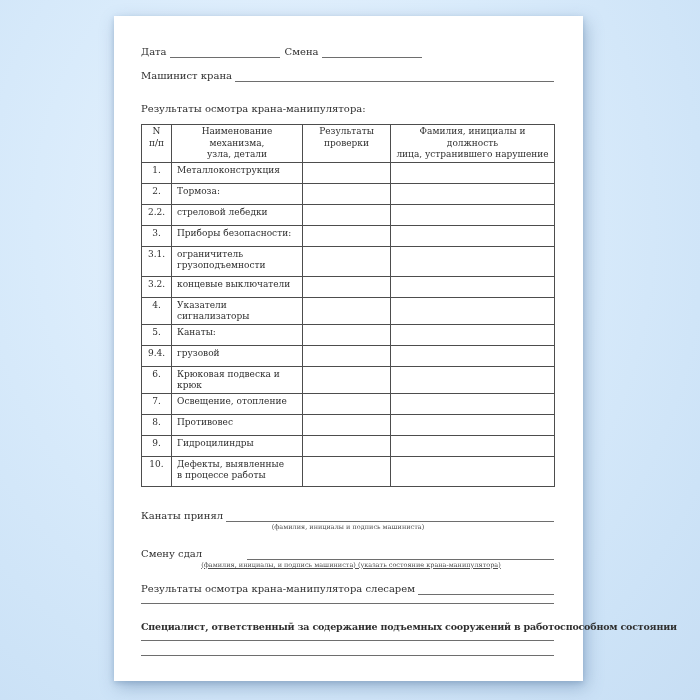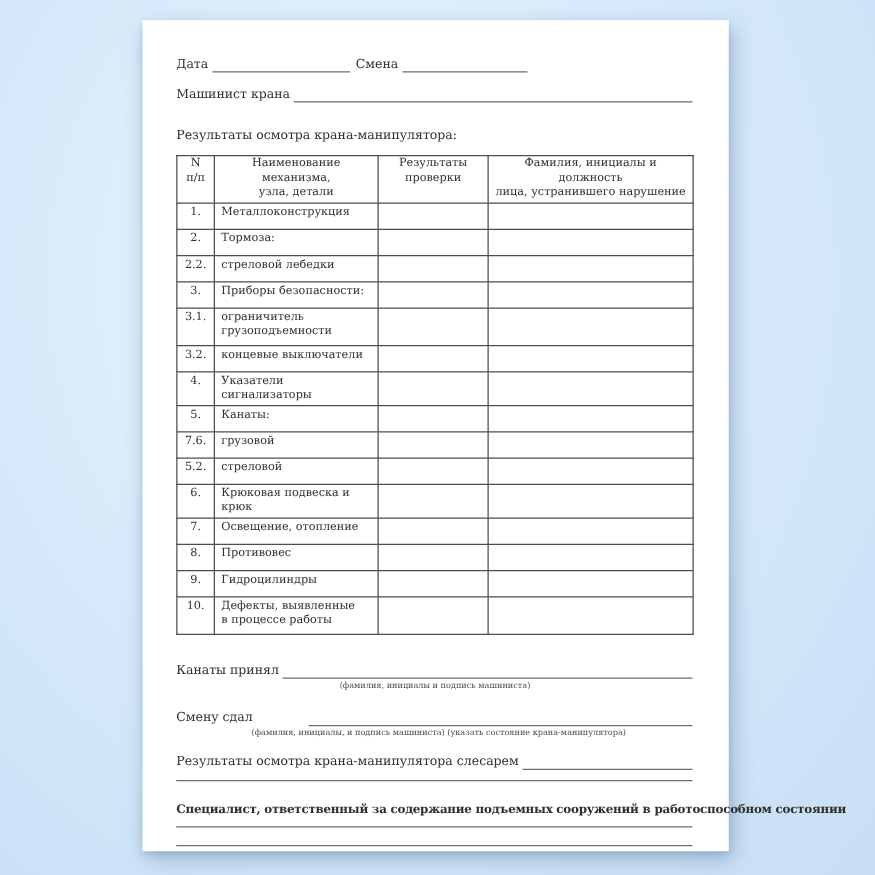--- a/index.html
+++ b/index.html
@@ -29,21 +29,21 @@
   th{text-align:center;white-space:pre-line;padding-top:1px;}
   td.num{text-align:center;}
   td.nm{white-space:pre-line;padding-left:5px;}
   tr.h1 td{height:17px;}
   tr.h2 td{height:26px;}
   .sig{margin-top:22px;}
   .sig2{margin-top:16px;gap:42px;}
   .sig3{margin-top:13px;}
   .caption{font-size:6.5px;color:#4a4a4a;line-height:8px;margin-top:1px;white-space:nowrap;}
   .cap1{margin-left:122px;width:170px;text-align:center;}
-  .cap2{margin-left:60px;width:300px;text-align:center;}
+  .cap2{margin-left:60px;width:300px;text-align:center;text-decoration:underline;}
   .fullline{border-bottom:1px solid #6e6e6e;height:8px;width:413px;}
   .fullline2{border-bottom:1px solid #6e6e6e;height:14px;width:413px;}
   .spec{font-size:9.5px;letter-spacing:-0.2px;white-space:nowrap;margin-top:16px;line-height:13px;font-weight:bold;}
   .specline1{border-bottom:1px solid #6e6e6e;height:7px;width:413px;}
 </style>
 </head>
 <body>
 
 <div class="page">
   <div class="content">
@@ -123,28 +123,22 @@
             <td></td>
             <td></td>
           </tr>
       <tr class="h1">
             <td class="num">5.</td>
             <td class="nm">Канаты:</td>
             <td></td>
             <td></td>
           </tr>
       <tr class="h1">
-            <td class="num">7.6.</td>
+            <td class="num">9.4.</td>
             <td class="nm">грузовой</td>
-            <td></td>
-            <td></td>
-          </tr>
-      <tr class="h1">
-            <td class="num">5.2.</td>
-            <td class="nm">стреловой</td>
             <td></td>
             <td></td>
           </tr>
       <tr class="h1">
             <td class="num">6.</td>
             <td class="nm">Крюковая подвеска и крюк</td>
             <td></td>
             <td></td>
           </tr>
       <tr class="h1">

